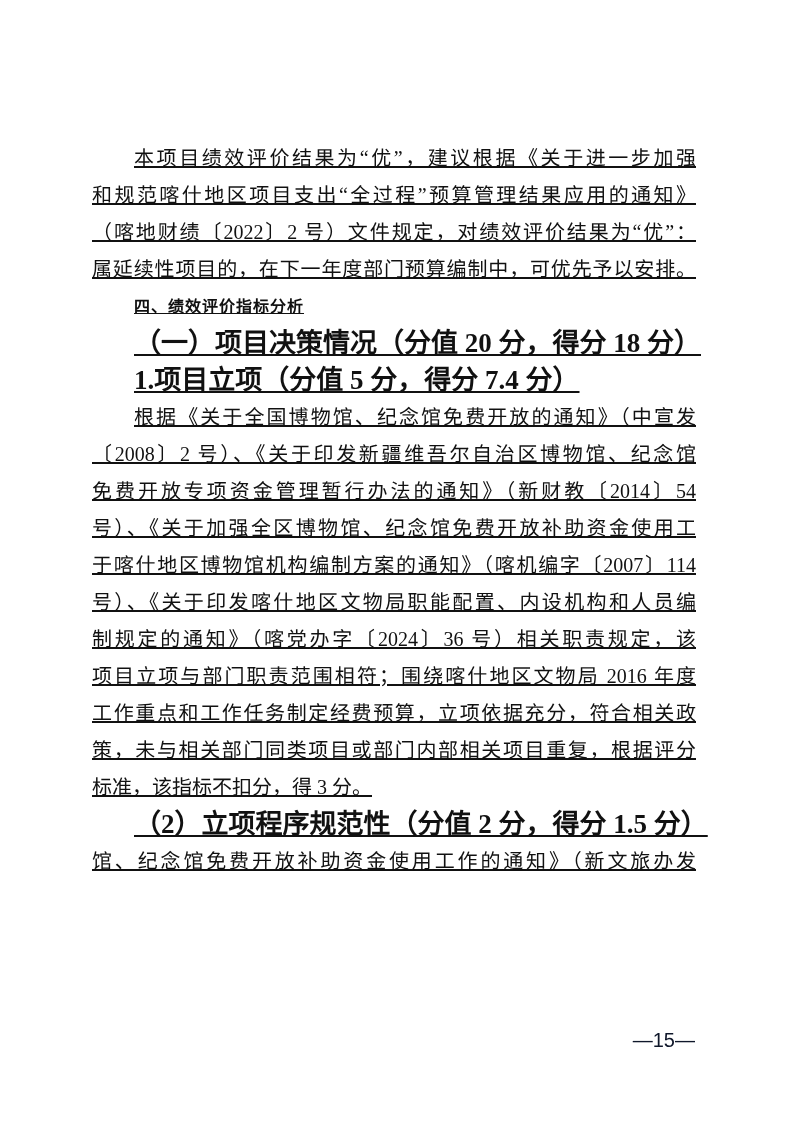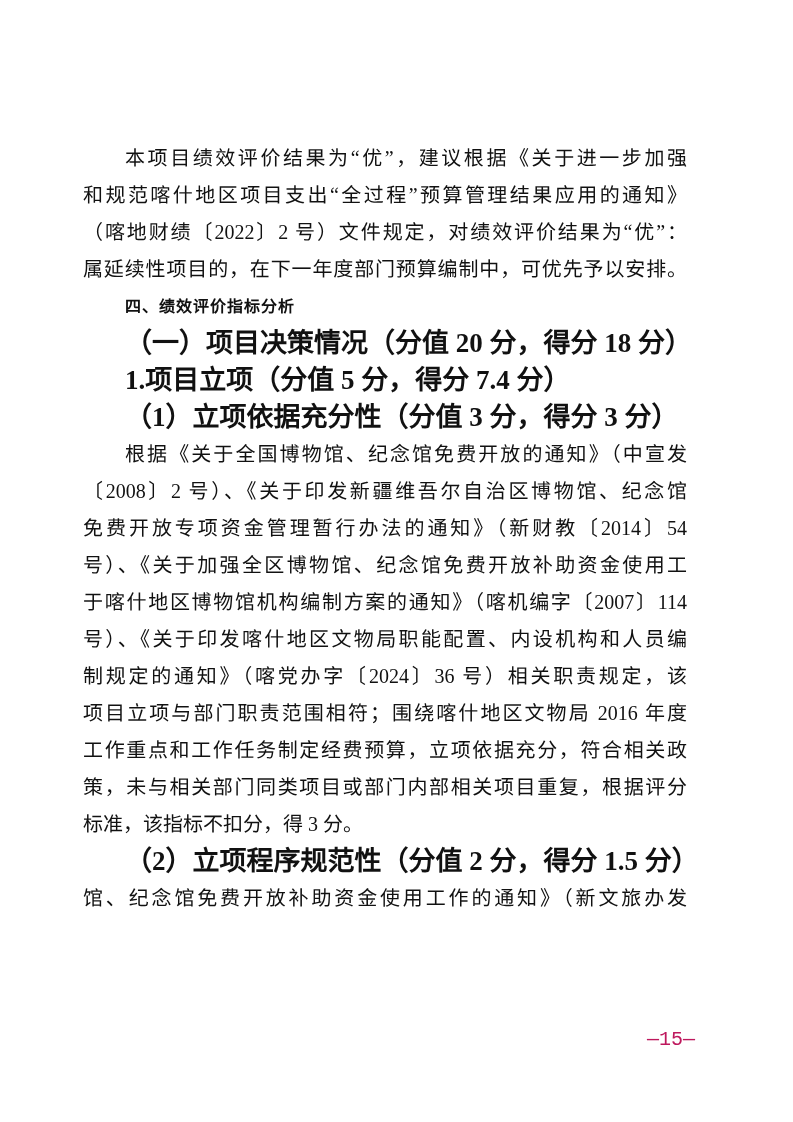--- a/index.html
+++ b/index.html
@@ -11,23 +11,24 @@
     position: relative;
     width: 793px;
     height: 1122px;
     background: #ffffff;
     overflow: hidden;
     font-family: "Liberation Serif", serif;
     color: #111111;
   }
   .content {
     position: absolute;
-    left: 83px;
+    left: 92px;
     top: 140px;
     width: 604px;
+    text-decoration: underline;
   }
   .line {
     height: 37px;
     line-height: 37px;
     font-size: 20px;
     white-space: nowrap;
     overflow: visible;
   }
   .line.justify {
     white-space: normal;
@@ -51,38 +52,37 @@
   .line.h-song {
     font-family: "Liberation Serif", serif;
     font-weight: bold;
     font-size: 27px;
   }
   .footer {
     position: absolute;
     top: 1026px;
     right: 98px;
     font-size: 20px;
-    font-family: Liberation Mono, monospace;
-    color: #be185d;
+    font-family: Liberation Sans, sans-serif;
+    color: #0f172a;
     line-height: 28px;
   }
 </style>
 </head>
 <body>
 
 <div class="page">
   <main class="content" id="doc-body">
       <div class="line body indent justify">本项目绩效评价结果为“优”，建议根据《关于进一步加强</div>
       <div class="line body justify">和规范喀什地区项目支出“全过程”预算管理结果应用的通知》</div>
       <div class="line body justify">（喀地财绩〔2022〕2 号）文件规定，对绩效评价结果为“优”：</div>
       <div class="line body justify">属延续性项目的，在下一年度部门预算编制中，可优先予以安排。</div>
       <div class="line h-hei indent">四、绩效评价指标分析</div>
       <div class="line h-song indent">（一）项目决策情况（分值 20 分，得分 18 分）</div>
       <div class="line h-song indent">1.项目立项（分值 5 分，得分 7.4 分）</div>
-      <div class="line h-song indent">（1）立项依据充分性（分值 3 分，得分 3 分）</div>
       <div class="line body indent justify">根据《关于全国博物馆、纪念馆免费开放的通知》（中宣发</div>
       <div class="line body justify">〔2008〕2 号）、《关于印发新疆维吾尔自治区博物馆、纪念馆</div>
       <div class="line body justify">免费开放专项资金管理暂行办法的通知》（新财教〔2014〕54</div>
       <div class="line body justify">号）、《关于加强全区博物馆、纪念馆免费开放补助资金使用工</div>
       <div class="line body justify">于喀什地区博物馆机构编制方案的通知》（喀机编字〔2007〕114</div>
       <div class="line body justify">号）、《关于印发喀什地区文物局职能配置、内设机构和人员编</div>
       <div class="line body justify">制规定的通知》（喀党办字〔2024〕36 号）相关职责规定，该</div>
       <div class="line body justify">项目立项与部门职责范围相符；围绕喀什地区文物局 2016 年度</div>
       <div class="line body justify">工作重点和工作任务制定经费预算，立项依据充分，符合相关政</div>
       <div class="line body justify">策，未与相关部门同类项目或部门内部相关项目重复，根据评分</div>

